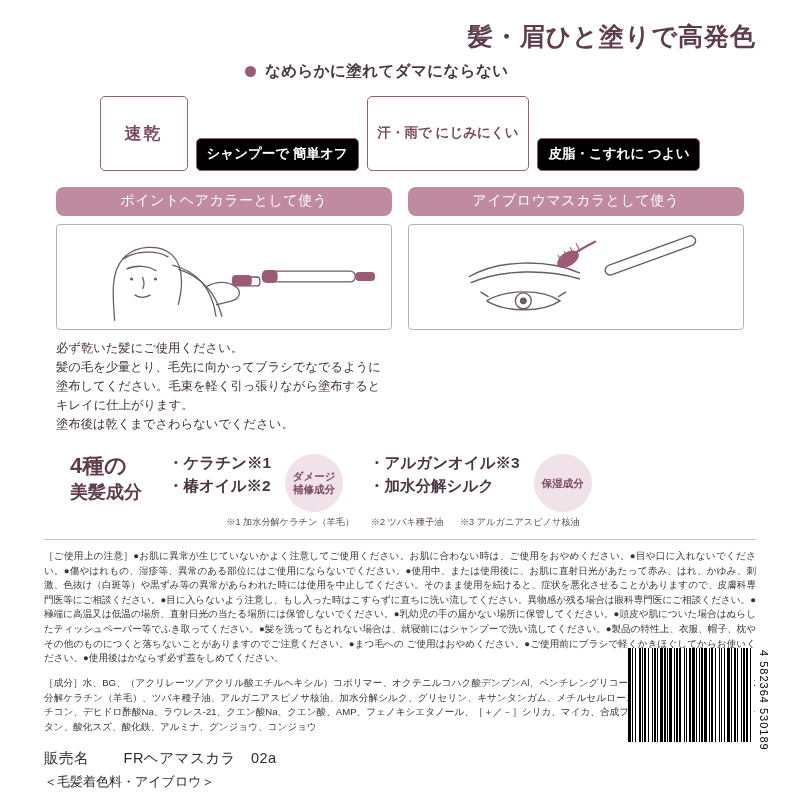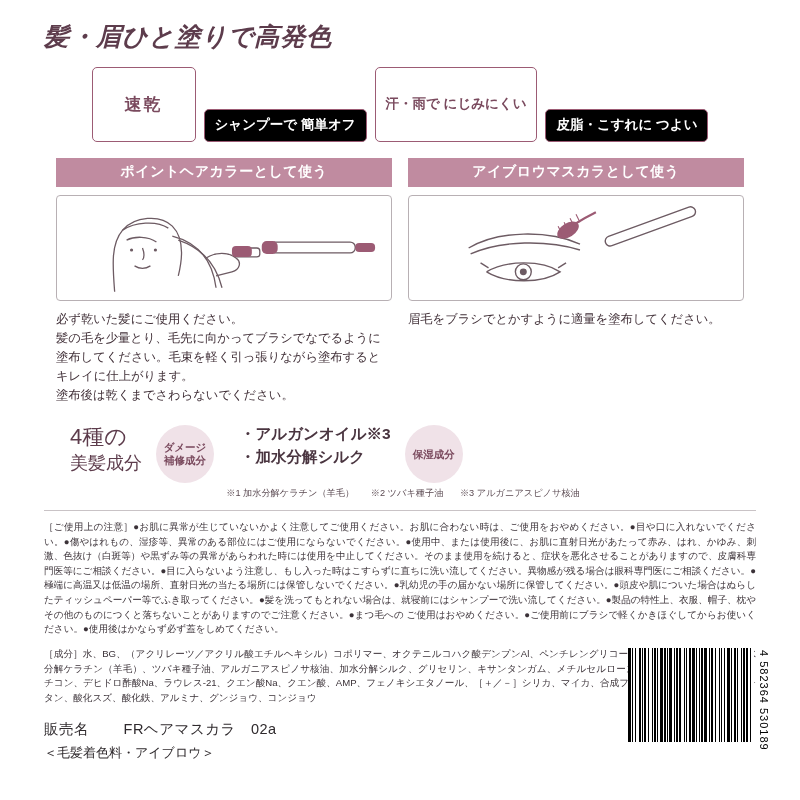--- a/index.html
+++ b/index.html
@@ -28,27 +28,26 @@
     text-align: center;
     font-family: "Liberation Serif", serif;
     font-style: italic;
     font-weight: bold;
     font-size: 20.5px;
     letter-spacing: 1.2px;
     color: #6e4a5c;
     margin: 4px 0 2px 0;
   }
   .hdr-jp {
-    text-align: left;
+    text-align: right;
     font-size: 25px;
     font-weight: bold;
     color: #5d3c4c;
     letter-spacing: 1px;
     margin: 6px 0 8px 0;
-    font-style: italic;
   }
 
   
   .bullets {
     width: 430px;
     margin: 0 auto;
     padding-left: 60px;
     box-sizing: border-box;
   }
   .bullet-row {
@@ -89,21 +88,21 @@
     padding: 7px 10px;
     line-height: 1.25;
     display: flex;
     align-items: center;
     justify-content: center;
     min-width: 70px;
   }
   .feat.big {
     font-size: 17px;
     letter-spacing: 2px;
-    padding: 7px 16px;
+    padding: 7px 8px;
   }
   .feat.filled {
     background: #000000;
     border-color: #9c5b74;
     color: #ffffff;
     margin-top: 42px;
   }
 
   
   .usage {
@@ -112,23 +111,23 @@
     margin: 16px 0 0 0;
     justify-content: center;
   }
   .usage-col {
     width: 336px;
   }
   .usage-head {
     background: #c08ba0;
     color: #ffffff;
     font-size: 14px;
-    font-weight: bold;
+    font-weight: normal;
     text-align: center;
-    border-radius: 0;
+    border-radius: 8px;
     padding: 5px 0 6px 0;
     letter-spacing: 0.5px;
   }
   .usage-img {
     border: 1.4px solid #b8b0b4;
     border-radius: 4px;
     height: 104px;
     margin-top: 8px;
     background: #ffffff;
     position: relative;
@@ -143,21 +142,21 @@
 
   
   .hl {
     display: flex;
     align-items: flex-start;
     margin: 18px 0 0 0;
     padding-left: 26px;
   }
   .hl-left {
     font-size: 18px;
-    font-weight: normal;
+    font-weight: bold;
     color: #5d3c4c;
     line-height: 1.3;
     white-space: nowrap;
   }
   .hl-left .n4 { font-size: 22px; }
   .hl-mid {
     margin-left: 26px;
     font-size: 15.5px;
     font-weight: bold;
     color: #4a3540;
@@ -254,20 +253,24 @@
   }
 </style>
 </head>
 <body>
 
 <div class="page">
 
   <div class="hdr-jp">髪・眉ひと塗りで高発色</div>
 
   <div class="bullets">
+    <div class="bullet-row">
+      <span class="bullet-dot"></span>
+      <span class="bullet-txt">なめらかに塗れてダマにならない</span>
+    </div>
   </div>
 
   <div class="features">
     <div class="feat big">速乾</div>
     <div class="feat filled">シャンプーで
 簡単オフ</div>
     <div class="feat">汗・雨で
 にじみにくい</div>
     <div class="feat filled">皮脂・こすれに
 つよい</div>
@@ -336,28 +339,31 @@
             <path d="M150 40 C162 30 176 22 188 16"></path>
           </g>
           <g fill="#9c5b74" stroke="none">
             <ellipse cx="160" cy="34" rx="12" ry="7" transform="rotate(-32 160 34)"></ellipse>
           </g>
           <g fill="none" stroke="#9c5b74" stroke-width="1.1">
             <path d="M150 30 l4 8 M156 26 l4 8 M162 22 l4 8 M168 18 l4 8"></path>
           </g>
         </svg>
       </div>
-      <div class="usage-txt" style="white-space:pre-line;">眉毛をブラシでとかすように適量を塗布してください。</div>
     </div>
   </div>
 
   <div class="hl">
     <div class="hl-left">
       <div><span class="n4">4種の</span></div>
       <div>美髪成分</div>
+    </div>
+    <div class="hl-mid">
+      <div>・ケラチン※1</div>
+      <div>・椿オイル※2</div>
     </div>
     <div class="circ" style="white-space:pre-line;">ダメージ
 補修成分</div>
     <div class="hl-mid">
       <div>・アルガンオイル※3</div>
       <div>・加水分解シルク</div>
     </div>
     <div class="circ" style="white-space:pre-line;">保湿成分</div>
   </div>
 

